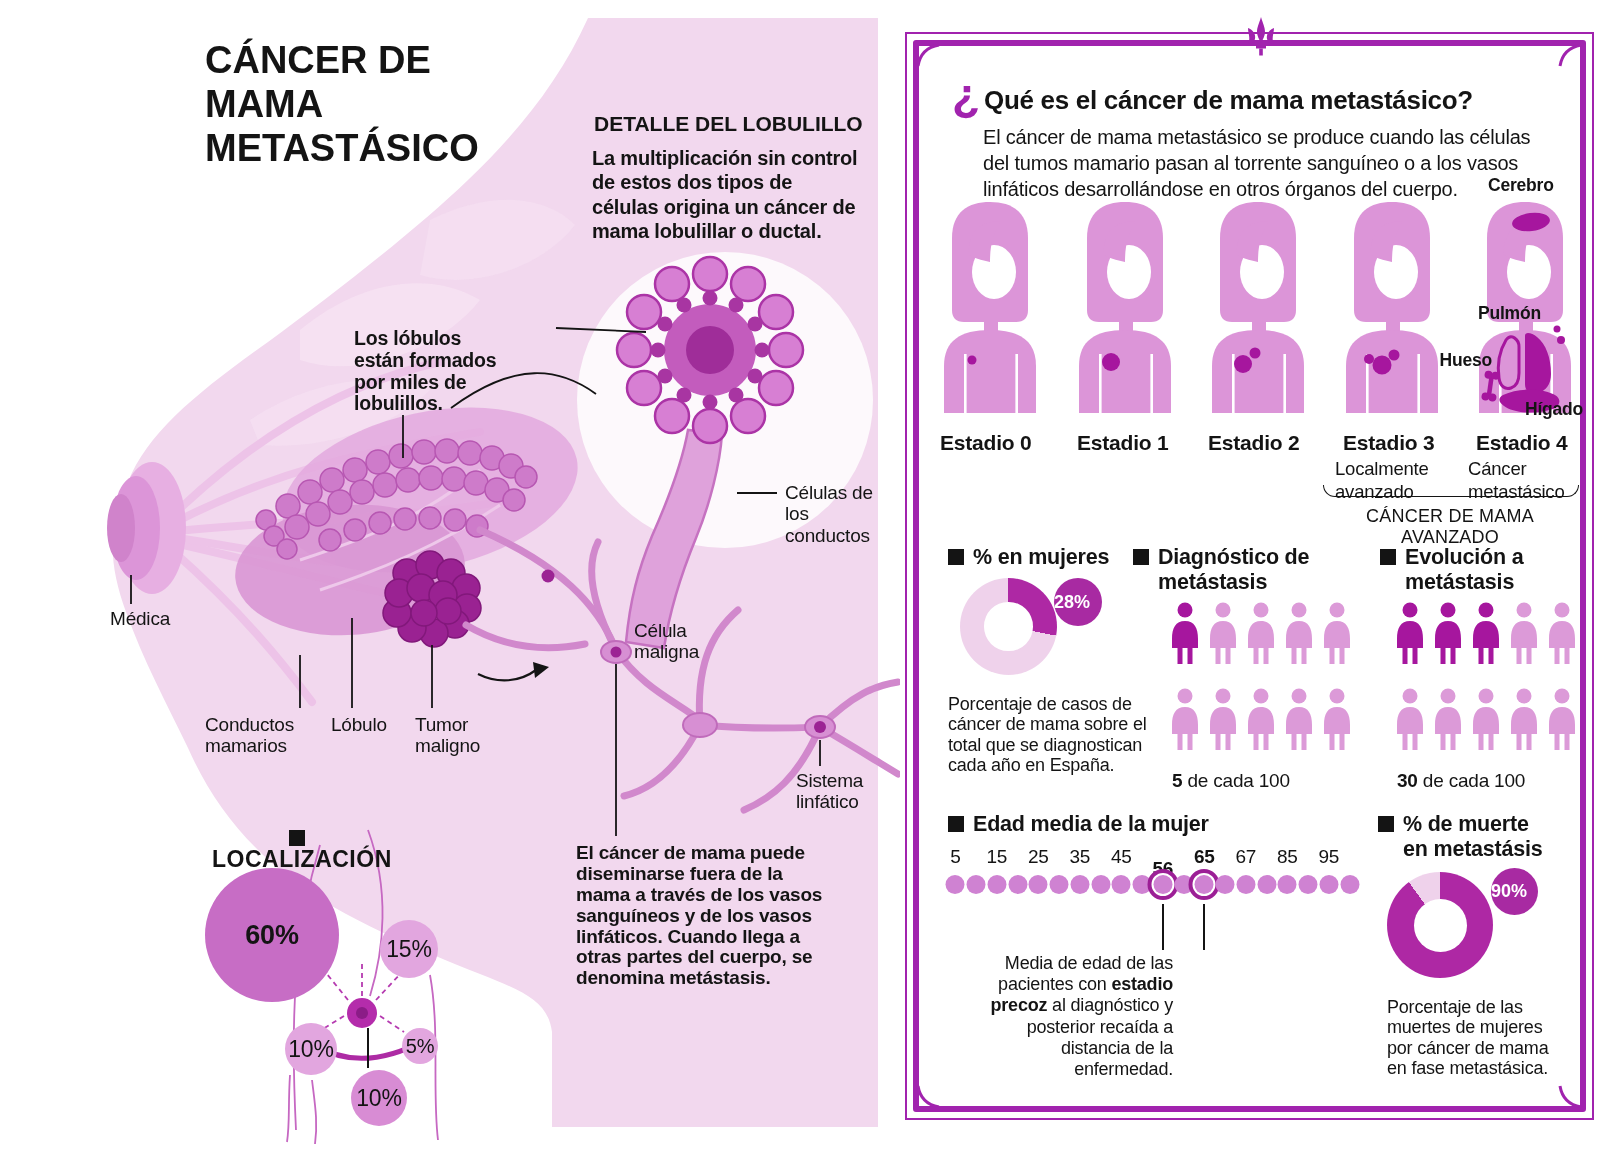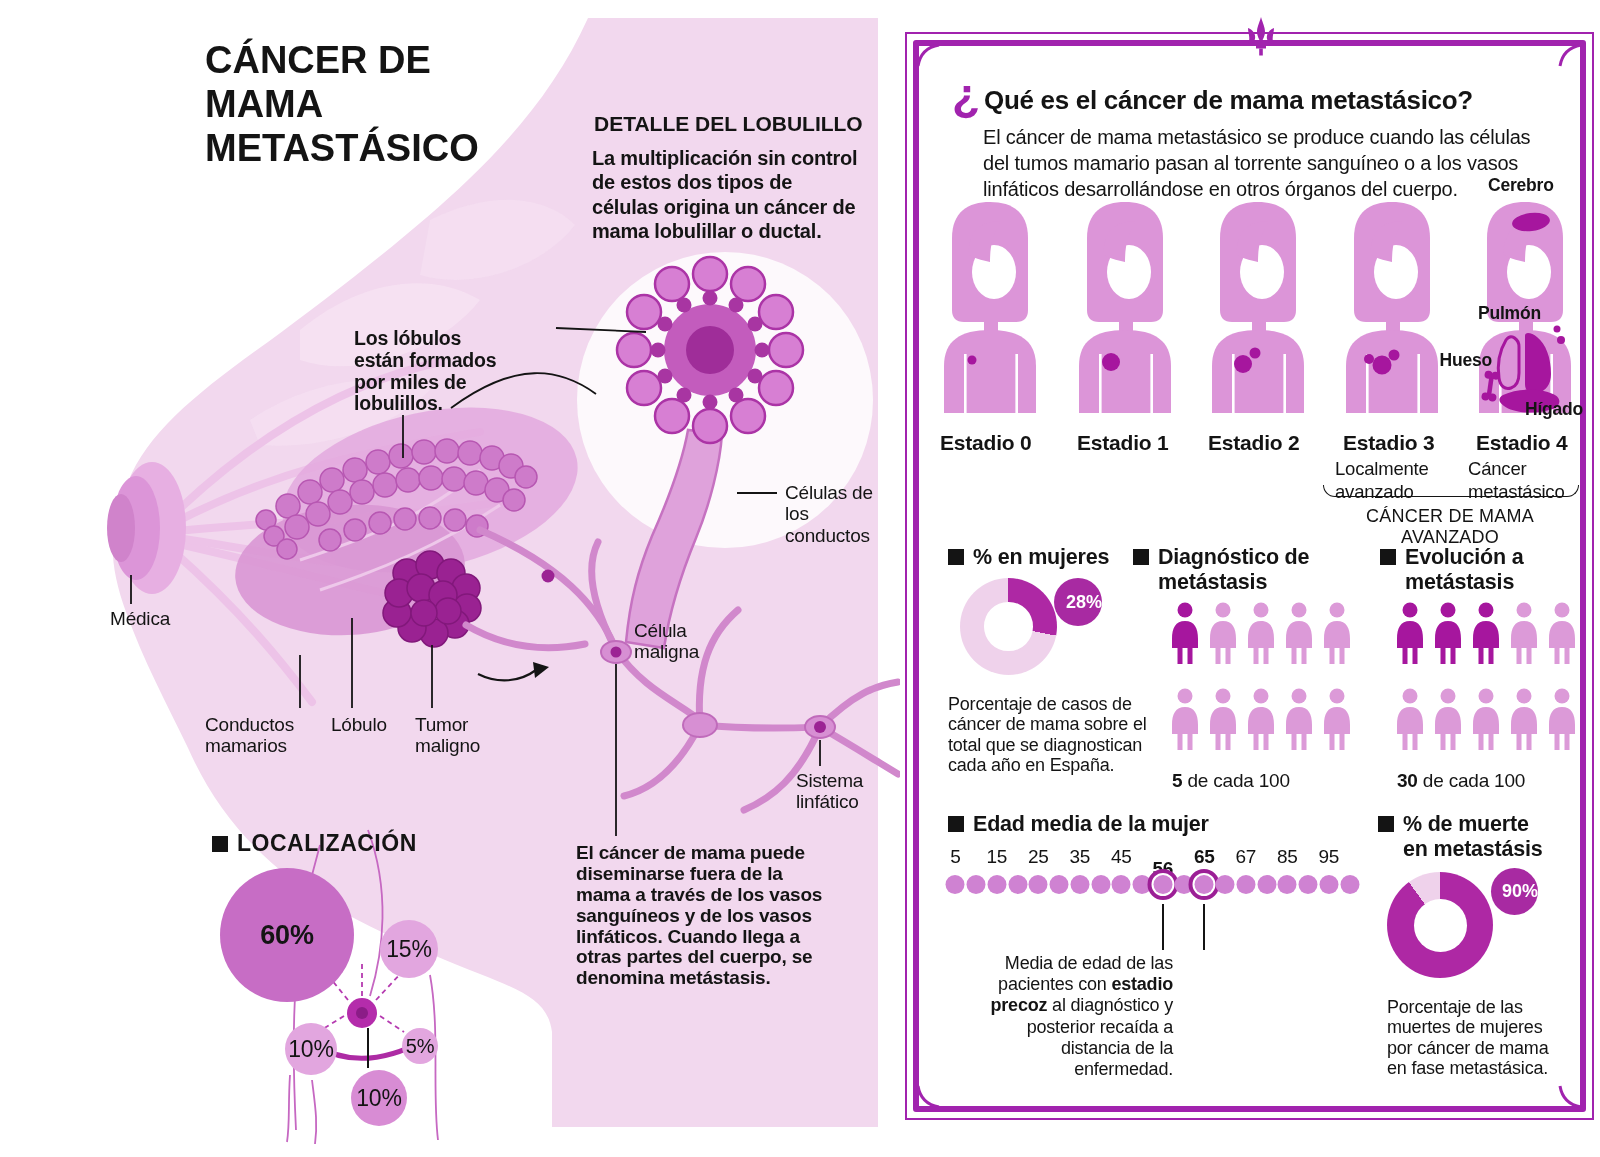--- a/index.html
+++ b/index.html
@@ -8,21 +8,21 @@
     letter-spacing:-0.2px;}
   .abs{position:absolute;}
   svg{display:block;}
   
   .main-title{font-size:38px;font-weight:800;line-height:1.16;letter-spacing:0;}
   .detail-head{font-size:21px;font-weight:700;letter-spacing:0;}
   .detail-body{font-size:20px;font-weight:700;line-height:1.22;}
   .anat-label{font-size:19px;font-weight:400;line-height:1.12;}
   .anat-label.bold{font-weight:700;font-size:19.5px;}
   .spread-note{font-size:19px;font-weight:700;line-height:1.1;}
-  .sec-head{display:flex;align-items:center;font-size:23px;font-weight:700;letter-spacing:0.5px;}
+  .sec-head{display:flex;align-items:center;font-size:23px;font-weight:700;letter-spacing:0.5px;flex-direction:column;}
   .sq{display:inline-block;width:16px;height:16px;background:#141414;margin-right:9px;flex:0 0 auto;}
   .bub{position:absolute;border-radius:50%;display:flex;align-items:center;justify-content:center;font-size:23px;color:#141414;}
   .bub.big{font-size:27px;font-weight:700;}
   .source-line{font-size:17.5px;line-height:1.22;}
   
   .panel{position:absolute;left:905px;top:32px;width:689px;height:1088px;background:#fff;}
   .panel-border-outer{position:absolute;inset:0;border:2.5px solid #a123ae;}
   .panel-border-inner{position:absolute;inset:8px;border:6px solid #a123ae;border-radius:3px;}
   .corner{position:absolute;width:26px;height:26px;}
   .qmark{font-size:46px;font-weight:800;color:#a123ae;line-height:1;}
@@ -30,21 +30,21 @@
   .intro{font-size:20px;line-height:1.3;}
   .organ-label{font-size:17.5px;font-weight:700;}
   .stage-label{font-size:21px;font-weight:700;}
   .stage-sub{font-size:18.5px;line-height:1.22;}
   .bracket{position:absolute;border-left:1.6px solid #141414;border-right:1.6px solid #141414;border-bottom:1.6px solid #141414;border-radius:0 0 12px 12px;height:11px;}
   .advanced{font-size:18px;letter-spacing:0.2px;text-align:center;}
   .colhead{display:flex;font-size:21.5px;font-weight:700;line-height:1.15;}
   .colhead .sq{margin-top:4px;}
   .donut{position:absolute;border-radius:50%;}
   .donut .hole{position:absolute;inset:25%;border-radius:50%;background:#fff;}
-  .badge{position:absolute;border-radius:50%;background:#a82aa2;color:#fff;display:flex;align-items:center;justify-content:flex-end;font-weight:700;font-size:18px;letter-spacing:0;}
+  .badge{position:absolute;border-radius:50%;background:#a82aa2;color:#fff;display:flex;align-items:center;justify-content:flex-start;font-weight:700;font-size:18px;letter-spacing:0;}
   .cap{font-size:18px;line-height:1.13;}
   .pict{display:grid;grid-template-columns:repeat(5,32px);column-gap:6px;row-gap:24px;position:absolute;}
   .picon svg{width:32px;height:62px;}
   .picon.light svg *{fill:#dc9ad8;}
   .picon.dark svg *{fill:#a6169e;}
   .pict-cap{font-size:19px;}
   .timeline{position:absolute;height:70px;}
   .age-label{position:absolute;top:0;transform:translateX(-50%);font-size:19px;}
   .age-label.b{font-weight:700;}
   .age-dot{position:absolute;top:29px;width:19px;height:19px;border-radius:50%;background:#cf82d2;transform:translateX(-50%);}
@@ -242,21 +242,21 @@
   <div class="abs anat-label" style="left:331px;top:714px;width:80px;">Lóbulo</div>
   <div class="abs anat-label" style="left:415px;top:714px;width:90px;">Tumor maligno</div>
   <div class="abs anat-label" style="left:634px;top:620px;width:90px;">Célula maligna</div>
   <div class="abs anat-label" style="left:796px;top:770px;width:90px;">Sistema linfático</div>
   <div class="abs spread-note" style="left:576px;top:843px;width:256px;">El cáncer de mama puede diseminarse fuera de la mama a través de los vasos sanguíneos y de los vasos linfáticos. Cuando llega a otras partes del cuerpo, se denomina metástasis.</div>
 
   <div class="abs sec-head" style="left:212px;top:830px;">
     <span class="sq"></span>
     <span>LOCALIZACIÓN</span>
   </div>
-  <div class="bub big" style="left:220px;top:868px;width:134px;height:134px;background:#c76dc5;">
+  <div class="bub big" style="left:205px;top:868px;width:134px;height:134px;background:#c76dc5;">
       <span>60%</span>
     </div>
   <div class="bub" style="left:380px;top:920px;width:58px;height:58px;background:#e2a6df;">
       <span>15%</span>
     </div>
   <div class="bub" style="left:285px;top:1023px;width:52px;height:52px;background:#e2a6df;">
       <span>10%</span>
     </div>
   <div class="bub" style="left:402px;top:1028px;width:36px;height:36px;background:#e2a6df;font-size:20px;">
       <span>5%</span>

